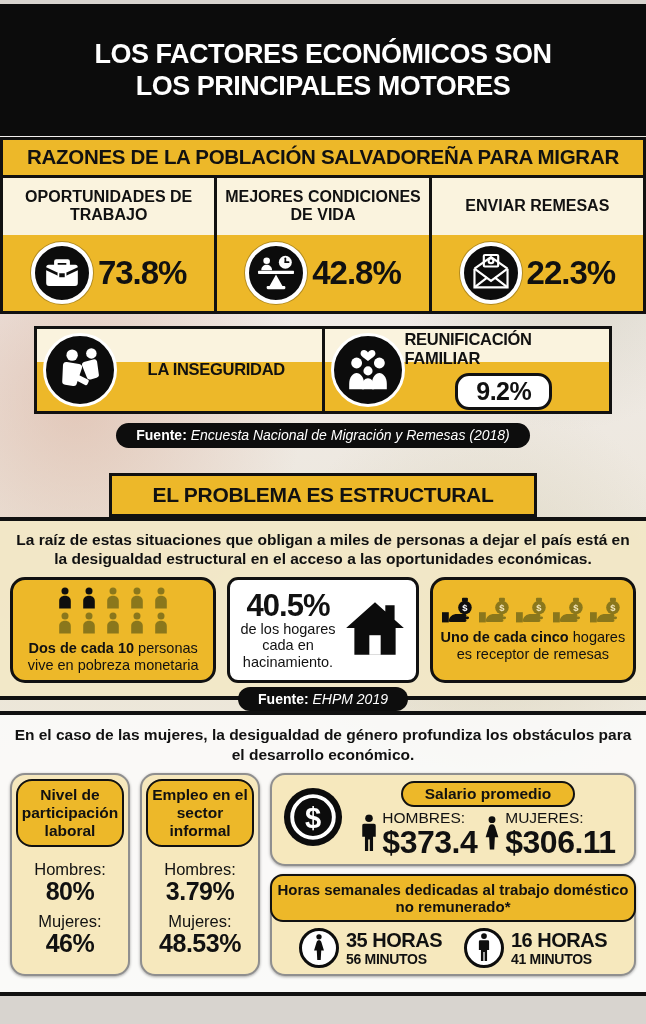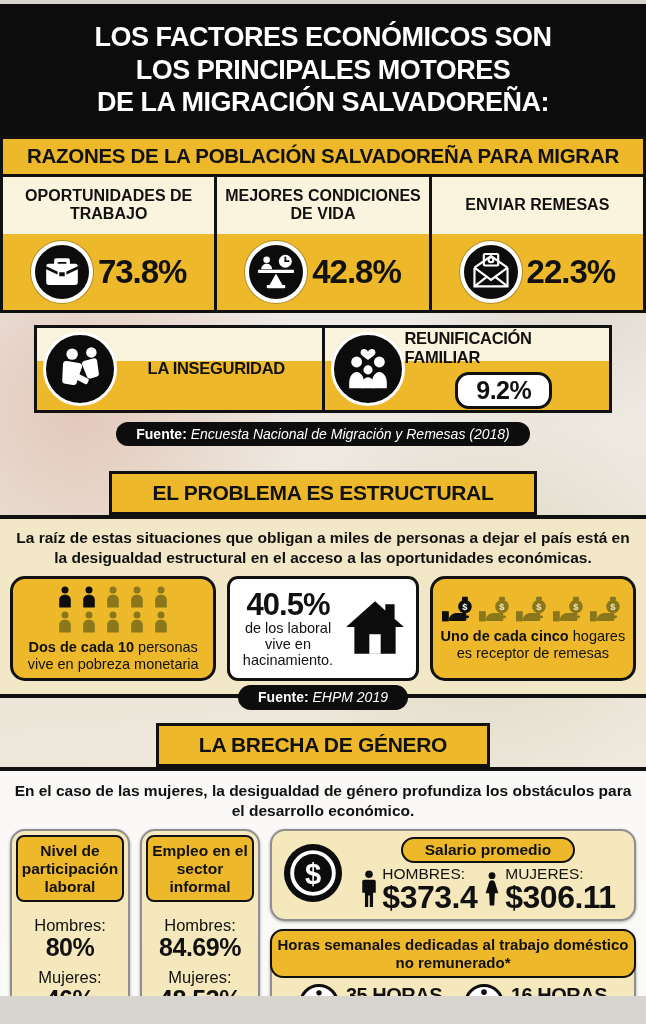--- a/index.html
+++ b/index.html
@@ -99,21 +99,21 @@
     border-top:4px solid #111; border-bottom:4px solid #111; background:rgba(252,252,252,.85);
     padding:10px 10px 16px; flex:1 1 auto; position:relative; z-index:1;
   }
   .gcols{display:flex; gap:10px; align-items:stretch;}
   .gcard{
     background:#F6E8BD; border:2px solid #8f8f8f; border-radius:15px; box-shadow:0 1px 3px rgba(0,0,0,.35);
     display:flex; flex-direction:column;
   }
   .statcard{flex:0 0 120px; padding:4px; text-align:center;}
   .ghead{
-    background:var(--yellow,#EDB829); border:2.5px solid #111; border-radius:8px; font-weight:bold;
+    background:var(--yellow,#EDB829); border:2.5px solid #111; border-radius:16px; font-weight:bold;
     font-size:15.5px; line-height:1.15; padding:5px 3px; text-align:center;
   }
   .statbody{flex:1; display:flex; flex-direction:column; justify-content:space-evenly; padding:6px 0;}
   .slabel{font-size:16.5px;}
   .sval{font-weight:800; font-size:25px; letter-spacing:-.5px; line-height:1;}
   .rightcol{flex:1 1 auto; display:flex; flex-direction:column; gap:8px;}
   .salary{flex:1; flex-direction:row; align-items:center; padding:6px 10px; gap:8px;}
   .coin svg{width:62px; height:62px;}
   .salright{flex:1; display:flex; flex-direction:column; align-items:center; gap:3px;}
   .salrow{display:flex; align-items:center; justify-content:center; gap:6px; width:100%;}
@@ -159,21 +159,20 @@
       <path d="M11 10c2 0 3 1 3.8 3l4 13h-4.3l-.8 15h-5.4l-.8-15H3.2l4-13c.8-2 1.8-3 3.8-3z" fill="currentColor"></path>
     </symbol>
   </defs>
 </svg>
 
 <div class="page">
 
   <header class="hd">
     <div>LOS FACTORES ECONÓMICOS SON</div>
     <div>LOS PRINCIPALES MOTORES</div>
-    <div>DE LA MIGRACIÓN SALVADOREÑA:</div>
   </header>
 
   <div class="gap1"></div>
 
   <div class="bar">RAZONES DE LA POBLACIÓN SALVADOREÑA PARA MIGRAR</div>
 
   <div class="table">
     <div class="cell">
       <div class="celllabel">OPORTUNIDADES DE TRABAJO</div>
       <div class="cellval">
@@ -319,21 +318,21 @@
             </svg>
         </div>
         <div class="cap">
           <span class="b">Dos de cada 10</span><span> personas vive en pobreza monetaria</span>
         </div>
       </div>
 
       <div class="obox white">
         <div class="whitecol">
           <div class="bigpct">40.5%</div>
-          <div>de los laboral vive en hacinamiento.</div>
+          <div>de los hogares cada en hacinamiento.</div>
         </div>
         <span class="houseicon">
           <svg viewBox="0 0 64 60">
               <g fill="#0c0c0c">
                 <path d="M4 30L32 5l10 9V8h9v14l9 8h-8v26H12V30z"></path>
               </g>
               <rect x="26.5" y="37" width="11" height="19" fill="#fff"></rect>
             </svg>
         </span>
       </div>
@@ -364,23 +363,20 @@
     </div>
   </div>
 
   <div class="srcrow2">
     <div class="srcpill">
       <span class="b">Fuente:</span>
       <span class="i">EHPM 2019</span>
     </div>
   </div>
 
-  <div class="s3head">
-    <div class="headbox">LA BRECHA DE GÉNERO</div>
-  </div>
 
   <div class="band3">
     <p class="intro">En el caso de las mujeres, la desigualdad de género profundiza los obstáculos para el desarrollo económico.</p>
 
     <div class="gcols">
 
       <div class="gcard statcard">
         <div class="ghead">Nivel de participación laboral</div>
         <div class="statbody">
           <div>
@@ -392,21 +388,21 @@
             <div class="sval">46%</div>
           </div>
         </div>
       </div>
 
       <div class="gcard statcard">
         <div class="ghead">Empleo en el sector informal</div>
         <div class="statbody">
           <div>
             <div class="slabel">Hombres:</div>
-            <div class="sval">84.69%</div>
+            <div class="sval">3.79%</div>
           </div>
           <div>
             <div class="slabel">Mujeres:</div>
             <div class="sval">48.53%</div>
           </div>
         </div>
       </div>
 
       <div class="rightcol">
 

